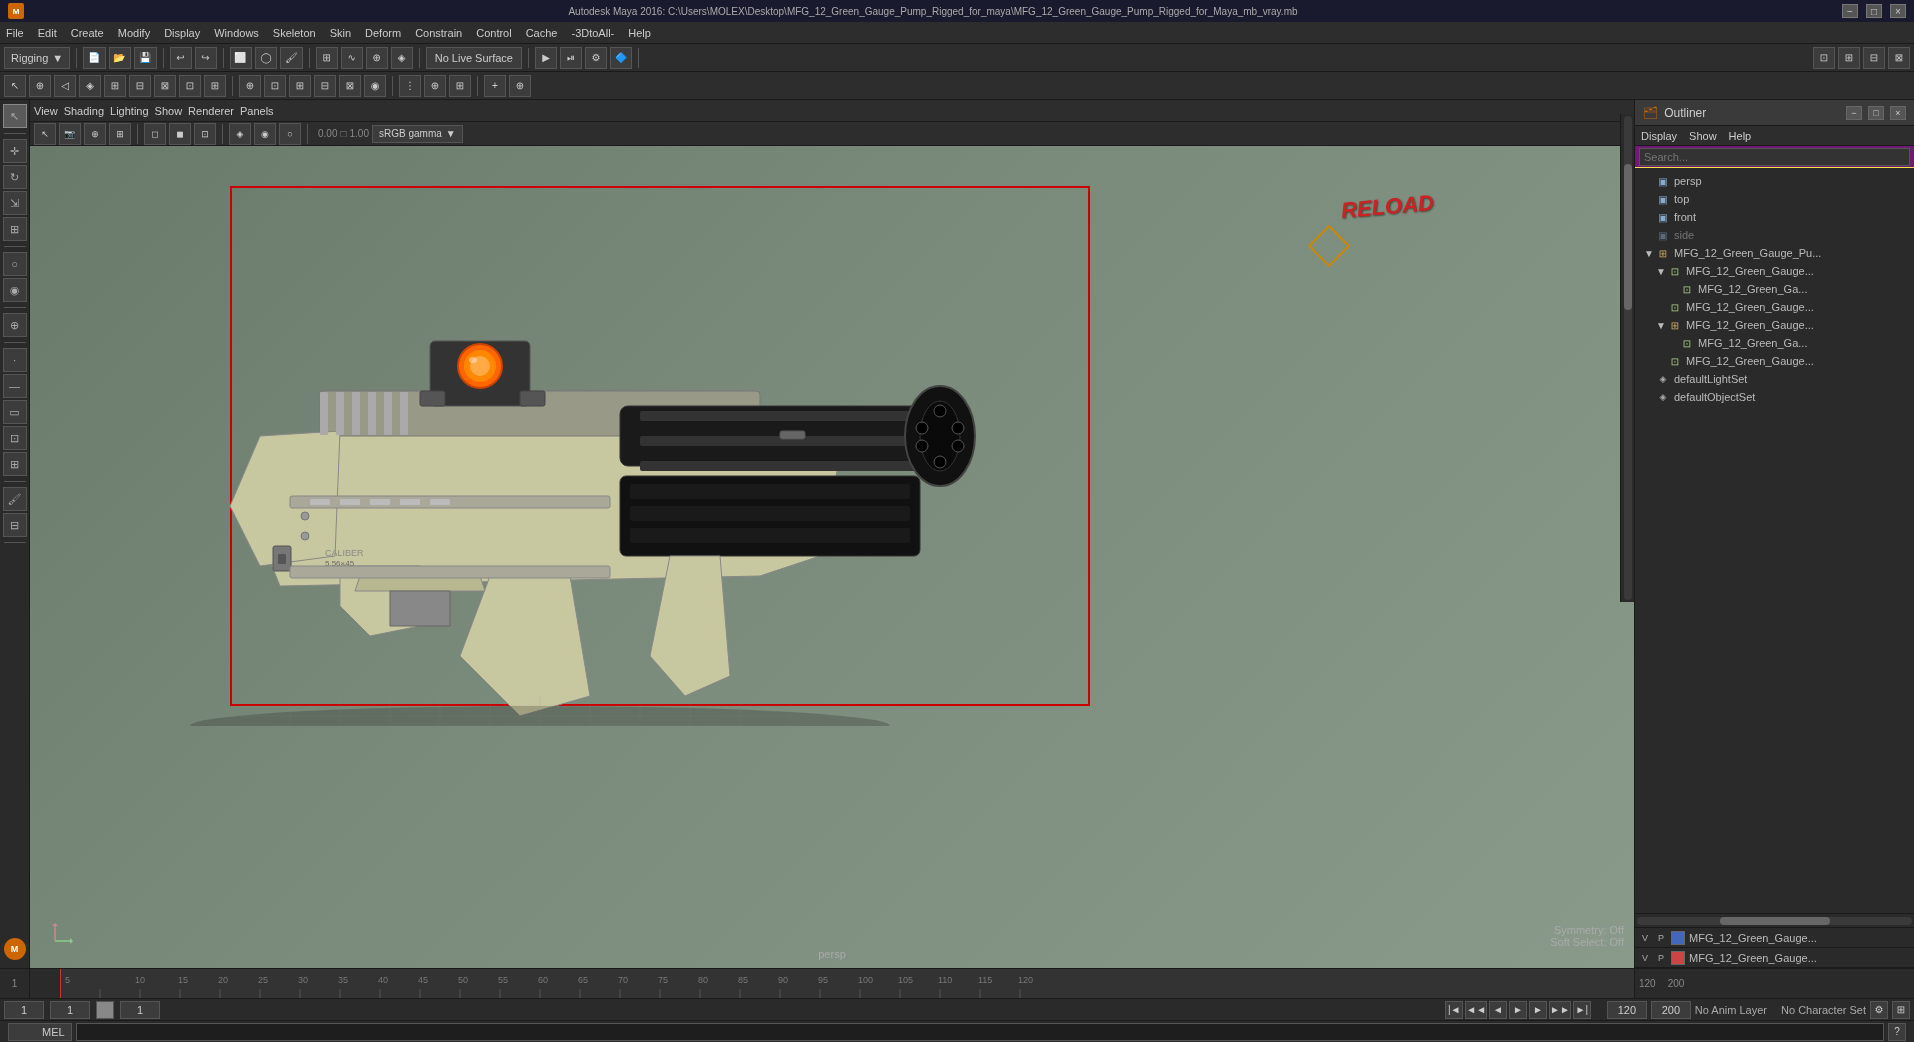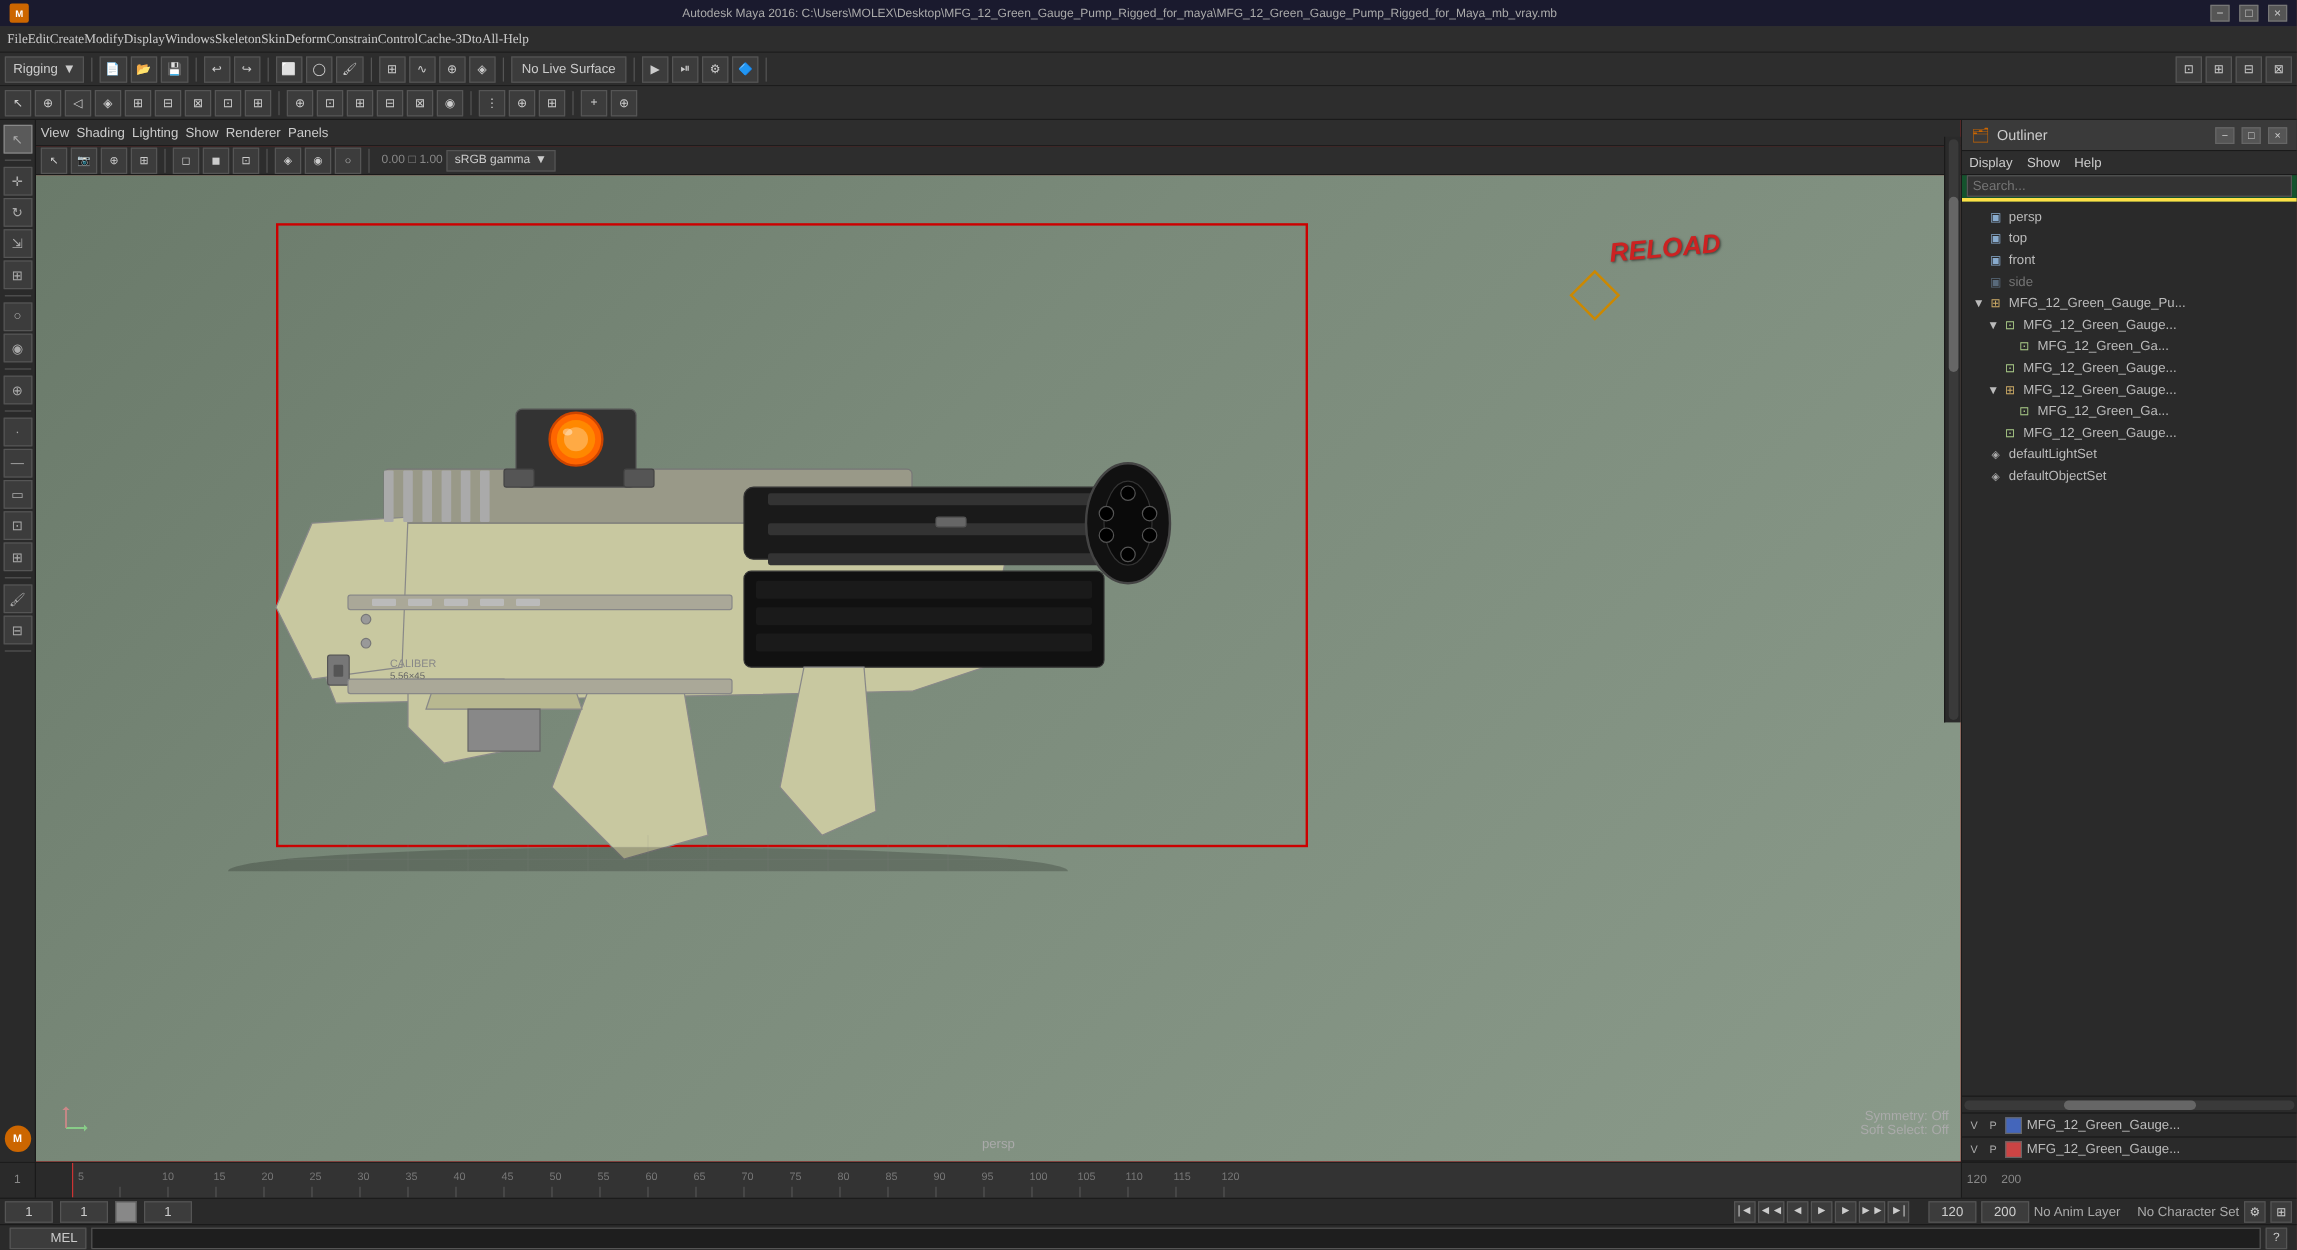--- a/index.html
+++ b/index.html
@@ -11,23 +11,22 @@
       display: flex; align-items: center; justify-content: space-between;
       padding: 0 8px; color: #aaa; font-size: 11px;
     }
     #titlebar-title { flex: 1; text-align: center; font-size: 11px; }
     #titlebar-controls { display: flex; gap: 8px; }
     .titlebar-btn { width: 16px; height: 14px; background: #555; border: 1px solid #777; display: flex; align-items: center; justify-content: center; font-size: 10px; cursor: pointer; color: #ccc; }
 
     
     #menubar {
       width: 100%; height: 22px; background: #2d2d2d;
-      display: flex; align-items: center; padding: 0 6px; 
+      display: flex; align-items: center; padding: 0 6px; gap: 14px;
       border-bottom: 1px solid #1a1a1a;
-      font-family: Liberation Serif, serif;
     }
     .menu-item { font-size: 11px; color: #ccc; cursor: pointer; white-space: nowrap; }
 
     
     #toolbar1 {
       width: 100%; height: 28px; background: #2d2d2d;
       display: flex; align-items: center; padding: 0 4px; gap: 3px;
       border-bottom: 1px solid #1a1a1a;
     }
     .tb-separator { width: 1px; height: 20px; background: #555; margin: 0 3px; }
@@ -129,22 +128,22 @@
       display: flex; align-items: center; padding: 0 8px; gap: 6px;
     }
     .outliner-title { font-size: 12px; color: #ccc; flex: 1; }
     .outliner-btn { width: 16px; height: 14px; background: #555; border: 1px solid #666; display: flex; align-items: center; justify-content: center; cursor: pointer; font-size: 9px; }
     #outliner-menu {
       height: 20px; background: #2d2d2d; display: flex; align-items: center; padding: 0 6px; gap: 12px;
       border-bottom: 1px solid #1a1a1a;
     }
     .out-menu { font-size: 11px; color: #ccc; cursor: pointer; }
     #outliner-search {
-      height: 22px; background: #14532d; border-bottom: 3px solid #fde047;
-      display: flex; align-items: flex-start; padding: 0 4px;
+      height: 22px; background: #701a75; border-bottom: 1px solid #fde047;
+      display: flex; align-items: center; padding: 0 4px;
     }
     #outliner-search input {
       flex: 1; background: #333; border: 1px solid #555; color: #ccc; font-size: 11px; padding: 2px 4px; height: 18px;
     }
     #outliner-tree {
       flex: 1; overflow-y: auto; padding: 4px 0;
     }
     .tree-item {
       height: 18px; display: flex; align-items: center; padding: 0 4px; cursor: pointer; font-size: 11px; color: #bbb;
     }

